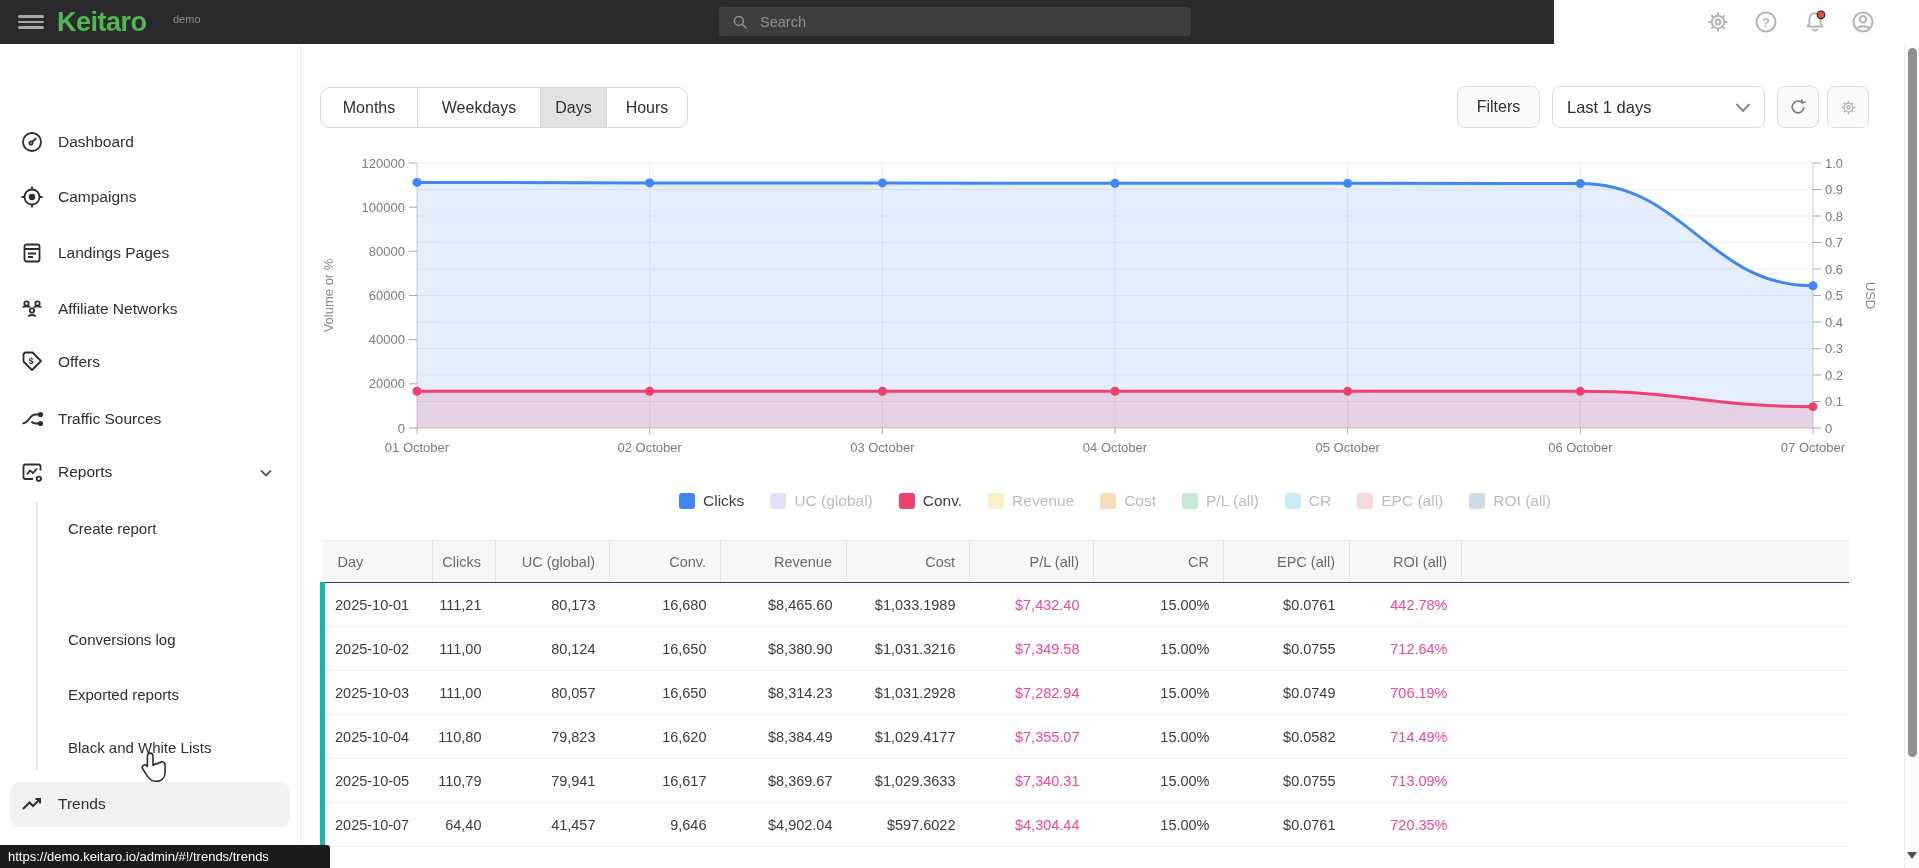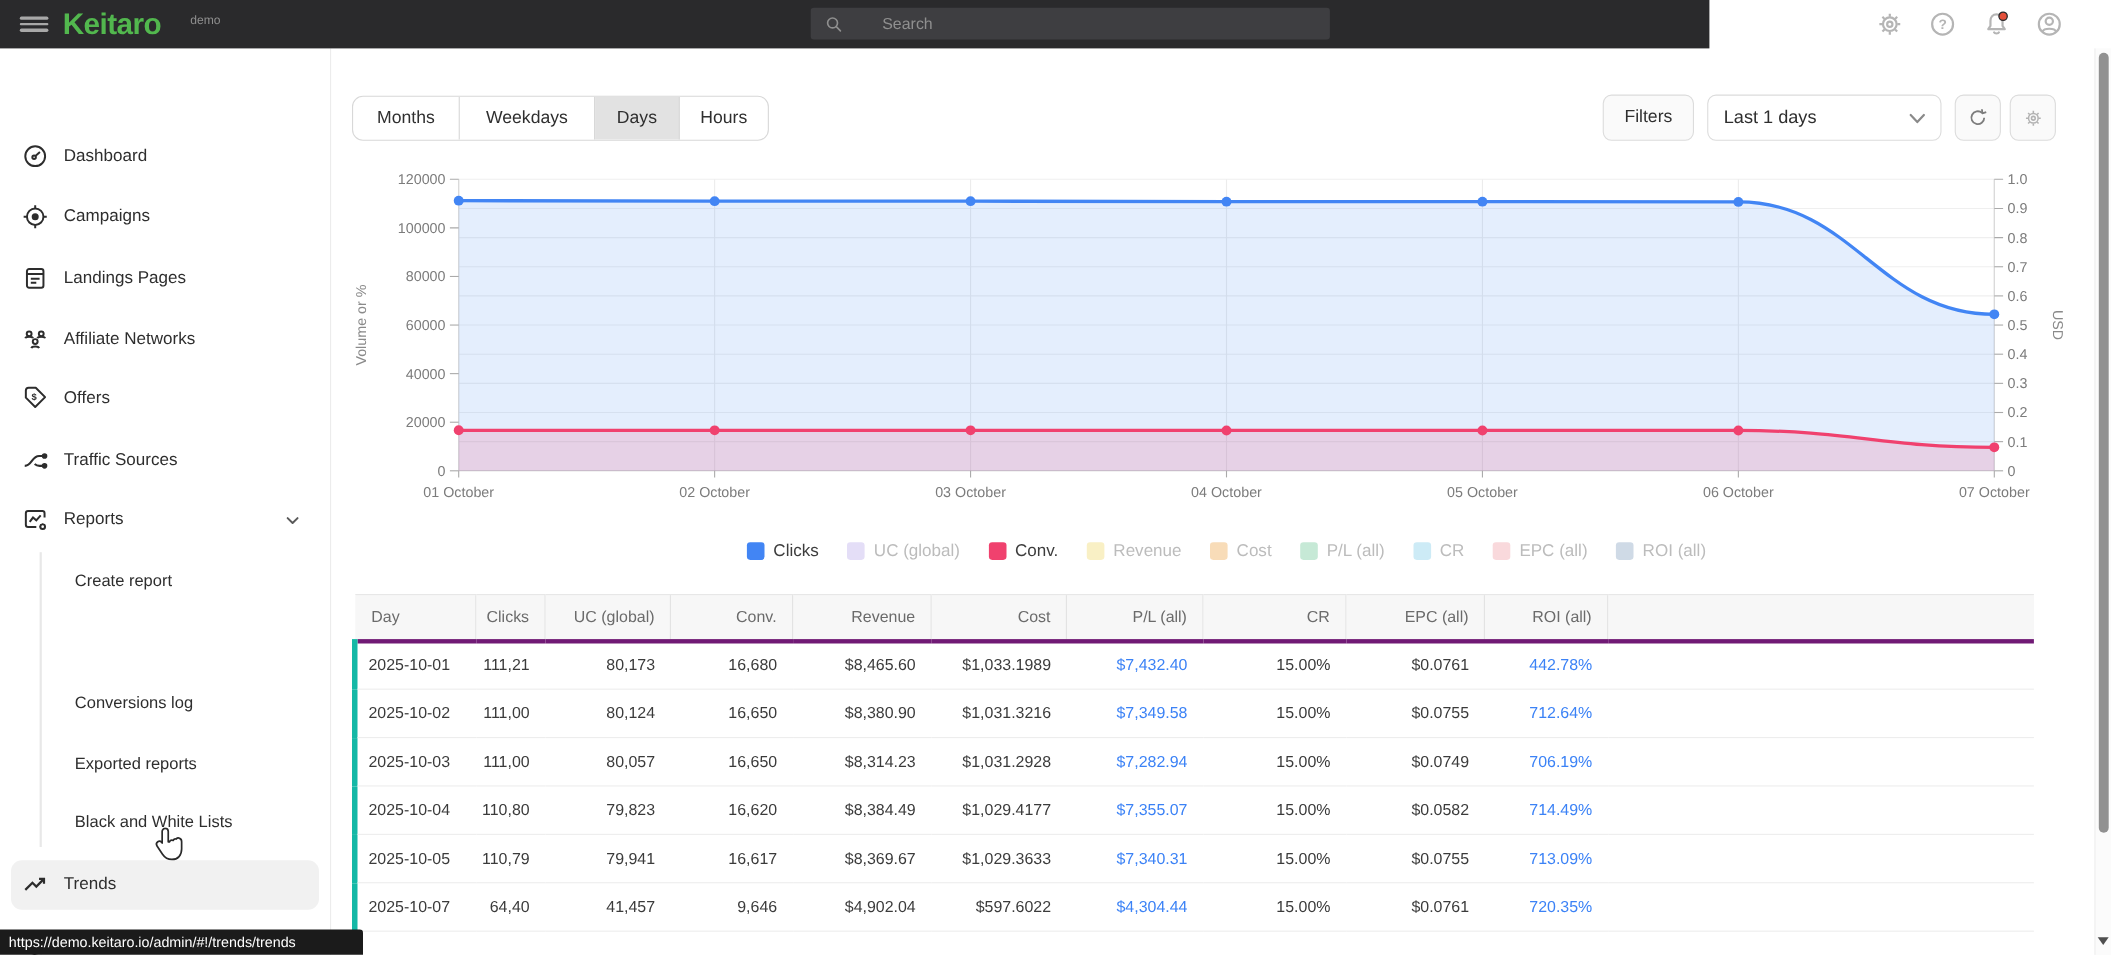--- a/index.html
+++ b/index.html
@@ -3,21 +3,21 @@
 <meta charset="utf-8">
 <style>
   html,body{margin:0;padding:0;width:1919px;height:868px;overflow:hidden;background:#fff;
     font-family:"Liberation Sans","DejaVu Sans",sans-serif;-webkit-font-smoothing:antialiased;}
   
   .topbar{position:absolute;left:0;top:0;width:1554px;height:44px;background:#2a2a2c;z-index:30;}
   .burger{position:absolute;left:18px;top:15px;width:26px;height:14px;cursor:pointer;}
   .burger span{display:block;height:2.6px;background:#a8a8a8;border-radius:2px;margin-bottom:3px;}
   .logo{position:absolute;left:57px;top:0;line-height:44px;font-size:27px;font-weight:800;letter-spacing:-0.5px;}
   .logo-badge{position:absolute;left:173px;top:13px;font-size:11px;color:#8f8f8f;}
-  .searchbox{position:absolute;left:737px;top:7px;width:472px;height:29px;background:#3e3e41;border-radius:3px;display:flex;align-items:center;gap:24px;}
+  .searchbox{position:absolute;left:719px;top:7px;width:472px;height:29px;background:#3e3e41;border-radius:3px;display:flex;align-items:center;}
   .searchbox svg{margin-left:12px;}
   .searchbox input{background:transparent;border:none;outline:none;color:#cfcfcf;font-size:14.5px;margin-left:9px;width:400px;font-family:inherit;}
   .searchbox input::placeholder{color:#8f8f8f;}
   .tb-ic{position:absolute;top:10px;width:24px;height:24px;cursor:pointer;}
   
   .sidebar{position:absolute;left:0;top:44px;width:300px;height:824px;background:#fff;border-right:1px solid #ececec;z-index:5;}
   .nav-item{position:absolute;left:0;width:300px;height:40px;display:flex;align-items:center;cursor:pointer;}
   .nav-ic{position:absolute;left:20px;top:8px;width:24px;height:24px;}
   .nav-label{position:absolute;left:58px;font-size:15.5px;color:#2e2e2e;white-space:nowrap;}
   .sub-item{position:absolute;left:0;width:300px;height:28px;display:flex;align-items:center;cursor:pointer;}
@@ -38,27 +38,27 @@
   #chart-svg{position:absolute;left:300px;top:118px;}
   #chart-svg text.tick{font-size:13px;fill:#7c7c7c;font-family:"Liberation Sans","DejaVu Sans",sans-serif;}
   #chart-svg text.axis-title{font-size:13px;fill:#8a8a8a;font-family:"Liberation Sans","DejaVu Sans",sans-serif;}
   .legend{position:absolute;left:417px;top:492px;width:1396px;display:flex;justify-content:center;gap:26px;align-items:center;}
   .lg-item{display:flex;align-items:center;gap:8px;cursor:pointer;font-size:15.5px;color:#bcbcbc;white-space:nowrap;}
   .lg-item.on{color:#3d3d3d;}
   .lg-item .sw{width:16px;height:16px;border-radius:3px;display:inline-block;}
   
   .table-wrap{position:absolute;left:320px;top:540px;width:1529px;height:328px;overflow:hidden;}
   table{border-collapse:collapse;table-layout:fixed;width:1529px;font-size:14.5px;}
-  th{height:42px;background:#f7f7f7;border-top:1px solid #e7e7e7;border-bottom:4px solid #701a75;border-left:1px solid #e3e3e3;
+  th{height:42px;background:#f7f7f7;border-top:1px solid #e7e7e7;border-bottom:1px solid #701a75;border-left:1px solid #e3e3e3;
      color:#6b6b6b;font-weight:400;text-align:right;padding:0 14px 0 0;box-sizing:border-box;white-space:nowrap;overflow:hidden;}
   th:first-child{border-left:none;padding-left:15px;text-align:left;}
   th.filler{border-left:1px solid #e3e3e3;}
   td{height:44px;border-bottom:1px solid #ededed;color:#3b3b3b;text-align:right;padding:0 14px 0 0;box-sizing:border-box;white-space:nowrap;overflow:hidden;}
   td:first-child{border-left:5px solid #14b8a6;text-align:left;padding-left:10px;}
-  td.green{color:#3b82f6;}
+  td.green{color:#ec4899;}
   td.filler{border-left:none;}
   
   .url-tip{position:absolute;left:0;top:845px;width:330px;height:23px;background:#1b1b1b;color:#fff;font-size:13px;line-height:23px;padding-left:8px;box-sizing:border-box;border-top-right-radius:3px;z-index:40;white-space:nowrap;}
   .scroll-track{position:absolute;left:1904px;top:44px;width:15px;height:824px;background:#fbfbfb;border-left:1px solid #eee;z-index:20;}
   .scroll-thumb{position:absolute;left:3px;top:4px;width:9px;height:709px;background:#919191;border-radius:5px;}
   .scroll-arrow{position:absolute;left:2px;top:808px;width:0;height:0;border-left:5px solid transparent;border-right:5px solid transparent;border-top:7px solid #4f4f4f;}
   .cursor{position:absolute;left:140px;top:752px;z-index:50;pointer-events:none;}
 </style>
 </head>
 <body>
@@ -238,21 +238,21 @@
       <path d="M14.2 13.5 L22 16.7 L18.5 18 L17.2 21.6 Z" fill="#2d2d2d" stroke="#fff" stroke-width="0.8"></path>
         </svg>
     </span>
     <span class="nav-label">Domains</span>
   </div>
 </div>
 
 <div class="tabs">
   <div class="tab" style="width:97px">Months</div>
   <div class="tab" style="width:123px">Weekdays</div>
-  <div class="tab active" style="width:77px">Days</div>
+  <div class="tab active" style="width:66px">Days</div>
   <div class="tab" style="width:80px">Hours</div>
 </div>
 
 <div class="btn" style="left:1457px;width:83px">Filters</div>
 
 <div class="select">
   <span class="val">Last 1 days</span>
   <svg width="16" height="12" viewBox="0 0 16 12">
     <path d="M2 2.5 L8 9 L14 2.5" fill="none" stroke="#8a8a8a" stroke-width="2" stroke-linecap="round" stroke-linejoin="round"></path>
   </svg>

